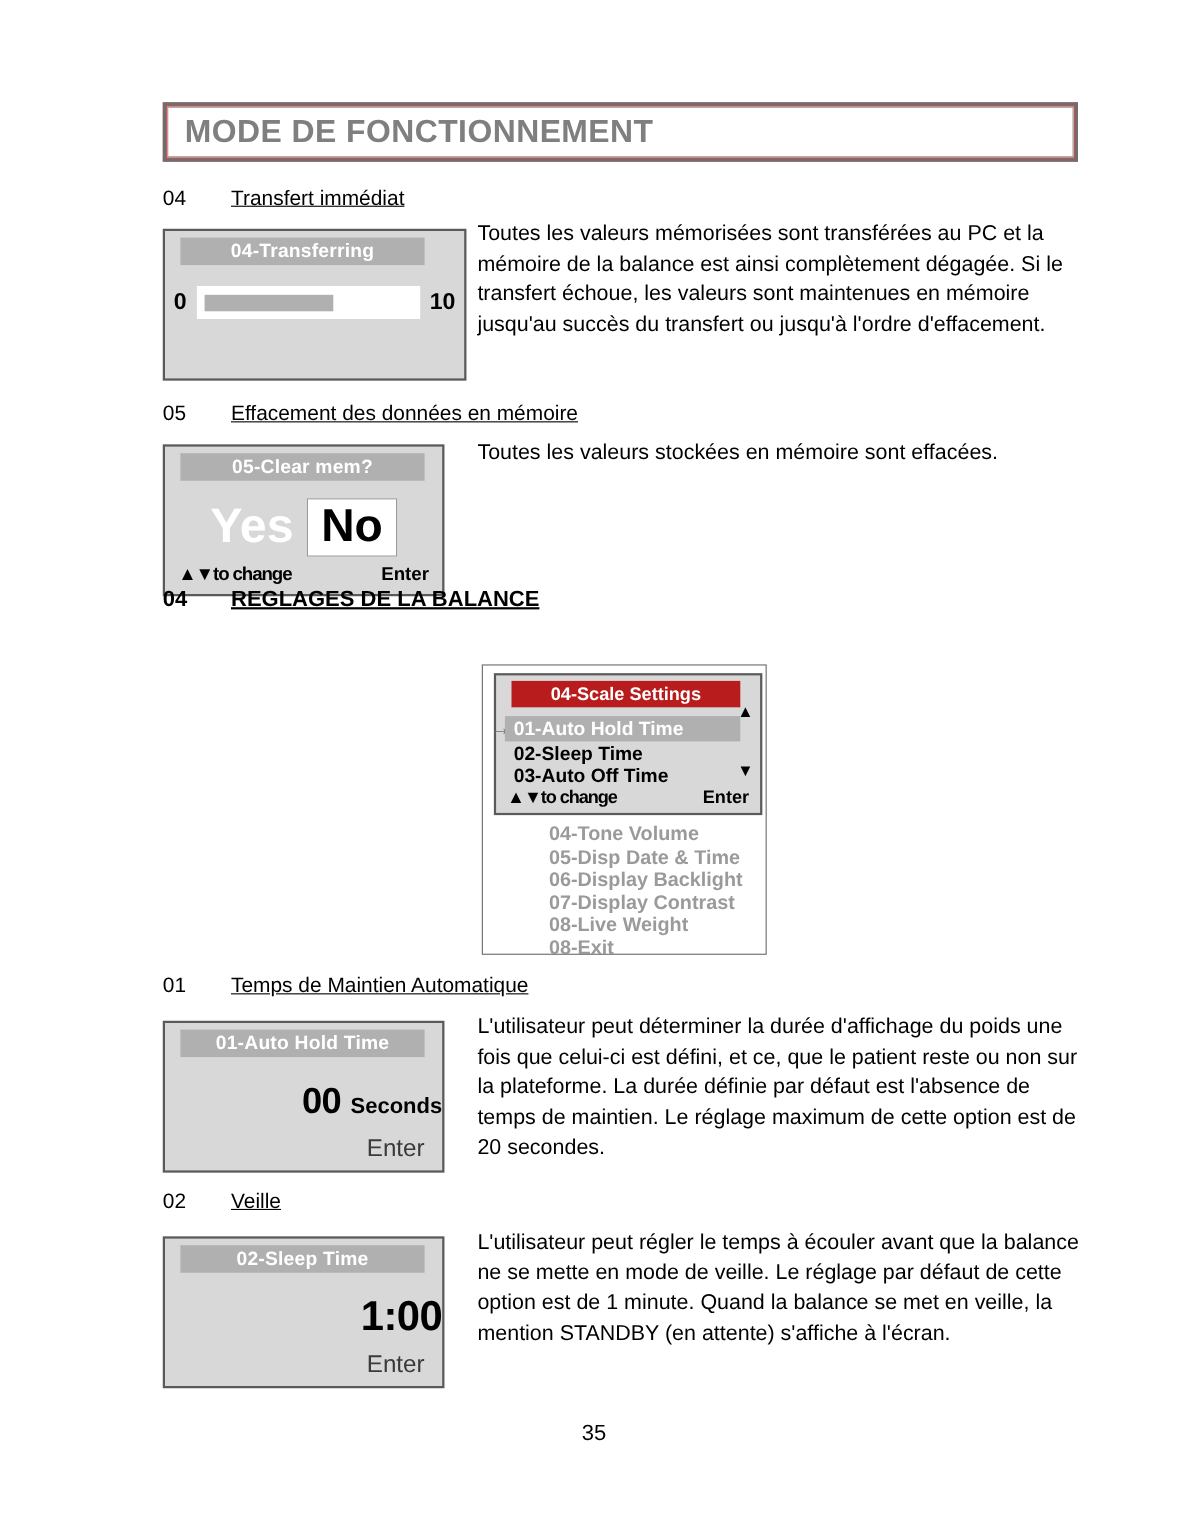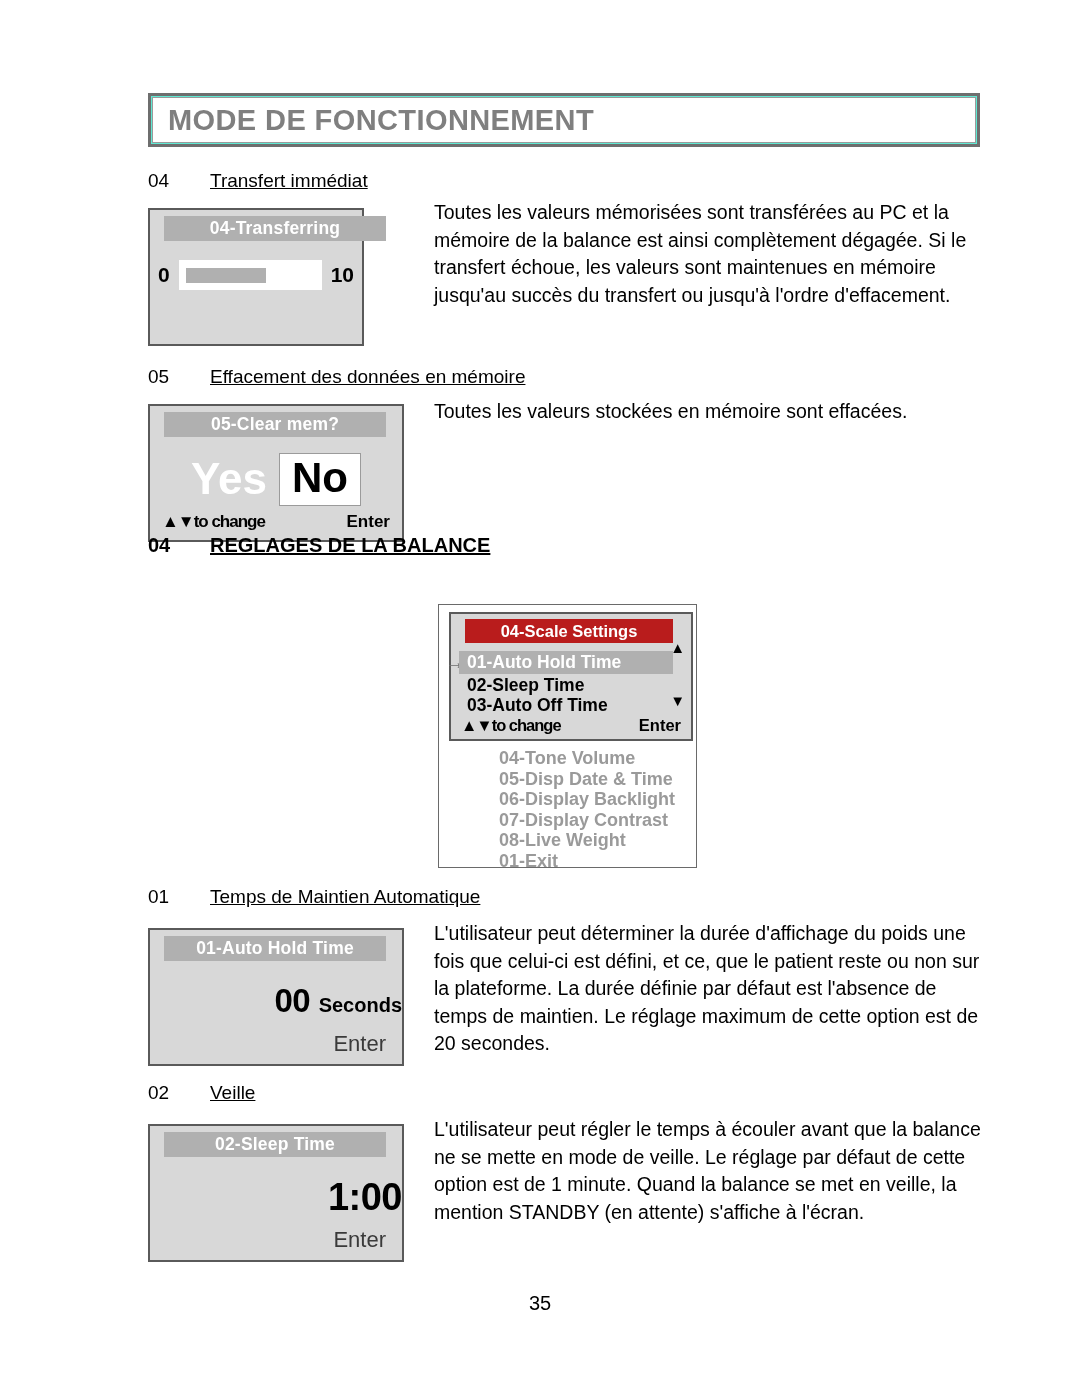--- a/index.html
+++ b/index.html
@@ -25,21 +25,21 @@
 
   
   .header-box {
     position: absolute;
     left: 148px;
     top: 93px;
     width: 832px;
     height: 54px;
     box-sizing: border-box;
     border: 3px solid #6e6e6e;
-    background: #5eead4;
+    background: #ef4444;
     padding: 1px;
   }
   .header-inner {
     width: 100%;
     height: 100%;
     box-sizing: border-box;
     border: 1px solid #9a9a9a;
     background: #ffffff;
     display: flex;
     align-items: center;
@@ -315,21 +315,21 @@
     <div class="header-inner">
       <div class="header-title">MODE DE FONCTIONNEMENT</div>
     </div>
   </div>
 
   <div class="sec" style="left:148px; top:170px;">
     <span class="sec-num">04</span>
     <span class="sec-title">Transfert immédiat</span>
   </div>
 
-  <div class="lcd" style="left:148px; top:208px; width:216px; height:138px;">
+  <div class="lcd" style="left:148px; top:208px; width:276px; height:138px;">
     <div class="lcd-titlebar" style="left:14px; top:6px; width:222px;">04-Transferring</div>
     <div class="pb-row">
       <span class="pb-label">0</span>
       <span class="pb-track">
         <span class="pb-fill" id="pbfill" style="width: 62%;"></span>
       </span>
       <span class="pb-label">10</span>
     </div>
   </div>
 
@@ -365,21 +365,21 @@
 
   <div class="settings-wrap">
 
     <div class="settings-lower">
       <div class="settings-dim">
         <div>04-Tone Volume</div>
         <div>05-Disp Date &amp; Time</div>
         <div>06-Display Backlight</div>
         <div>07-Display Contrast</div>
         <div>08-Live Weight</div>
-        <div>01-Exit</div>
+        <div>08-Exit</div>
       </div>
     </div>
 
     <div class="settings-top">
       <div class="st-title">04-Scale Settings</div>
       <span class="st-caret" style="top:26px;">▲</span>
       <span class="st-arrow">→</span>
       <div class="st-sel">01-Auto Hold Time</div>
       <div class="st-item" style="top:61px;">02-Sleep Time</div>
       <div class="st-item" style="top:81px;">03-Auto Off Time</div>

